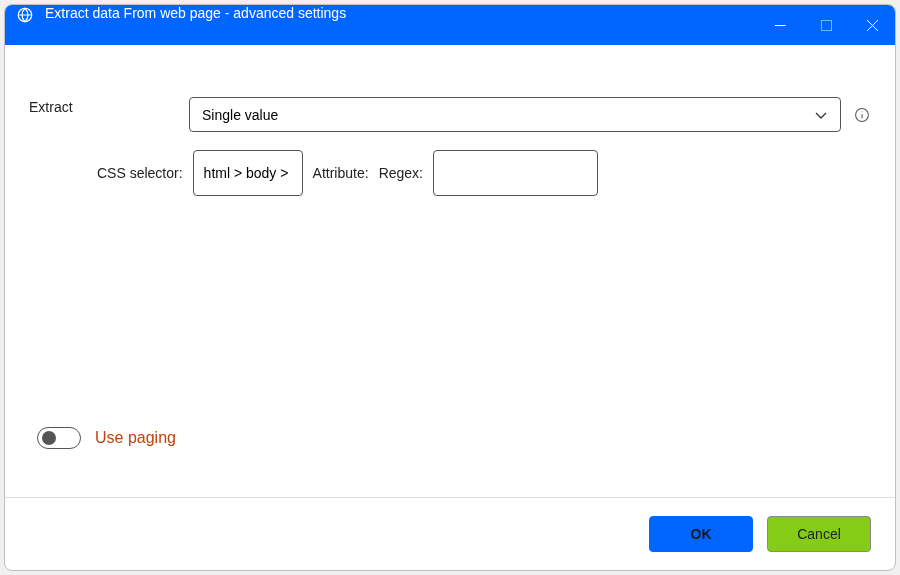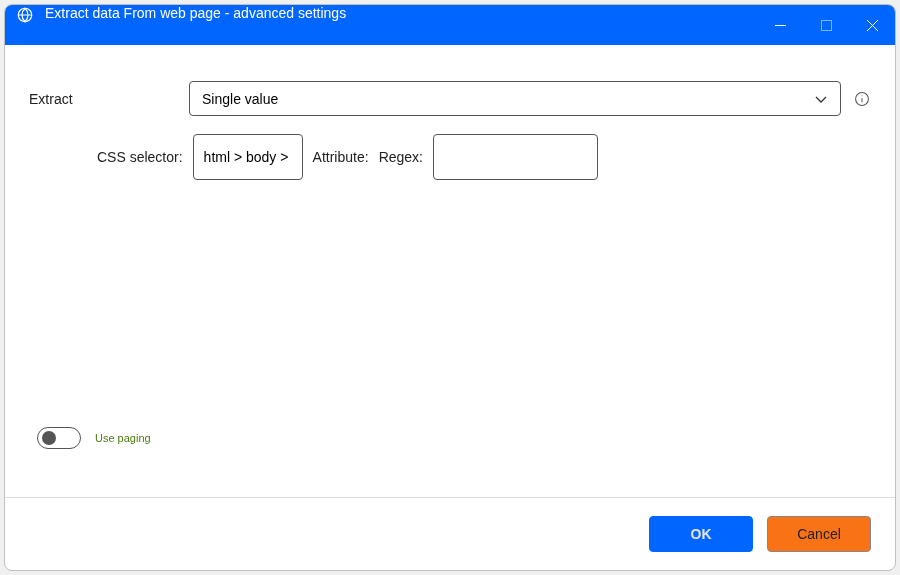--- a/index.html
+++ b/index.html
@@ -80,20 +80,21 @@
     .label-col {
       width: 160px;
       font-size: 14px;
       color: #222;
     }
     .field-col {
       flex: 1;
       display: flex;
       align-items: center;
       gap: 12px;
+      margin-top: 16px;
     }
     .dropdown {
       flex: 1;
       height: 35px;
       border: 1px solid #555;
       border-radius: 4px;
       padding: 0 12px;
       display: flex;
       align-items: center;
       justify-content: space-between;
@@ -153,48 +154,48 @@
     .toggle-knob {
       width: 14px;
       height: 14px;
       background: #555;
       border-radius: 50%;
       position: absolute;
       top: 3px;
       left: 4px;
     }
     .toggle-label {
-      font-size: 11px;
-      color: #4d7c0f;
+      font-size: 16px;
+      color: #c2410c;
     }
     .footer {
       border-top: 1px solid #ddd;
       padding: 18px 24px;
       display: flex;
       justify-content: flex-end;
       gap: 14px;
     }
     .btn {
       min-width: 104px;
       height: 36px;
       border-radius: 4px;
       font-size: 14px;
       cursor: pointer;
       display: flex;
       align-items: center;
       justify-content: center;
     }
     .btn-primary {
       background: #0066ff;
-      color: #e5e5e5;
+      color: #0f172a;
       border: 1px solid #0066ff;
       font-weight: 600;
     }
     .btn-secondary {
-      background: #f97316;
+      background: #84cc16;
       color: #222;
       border: 1px solid #888;
     }
   </style>
 </head>
 <body>
 
 <div class="window">
   <div class="titlebar">
     <div class="titlebar-icon">

